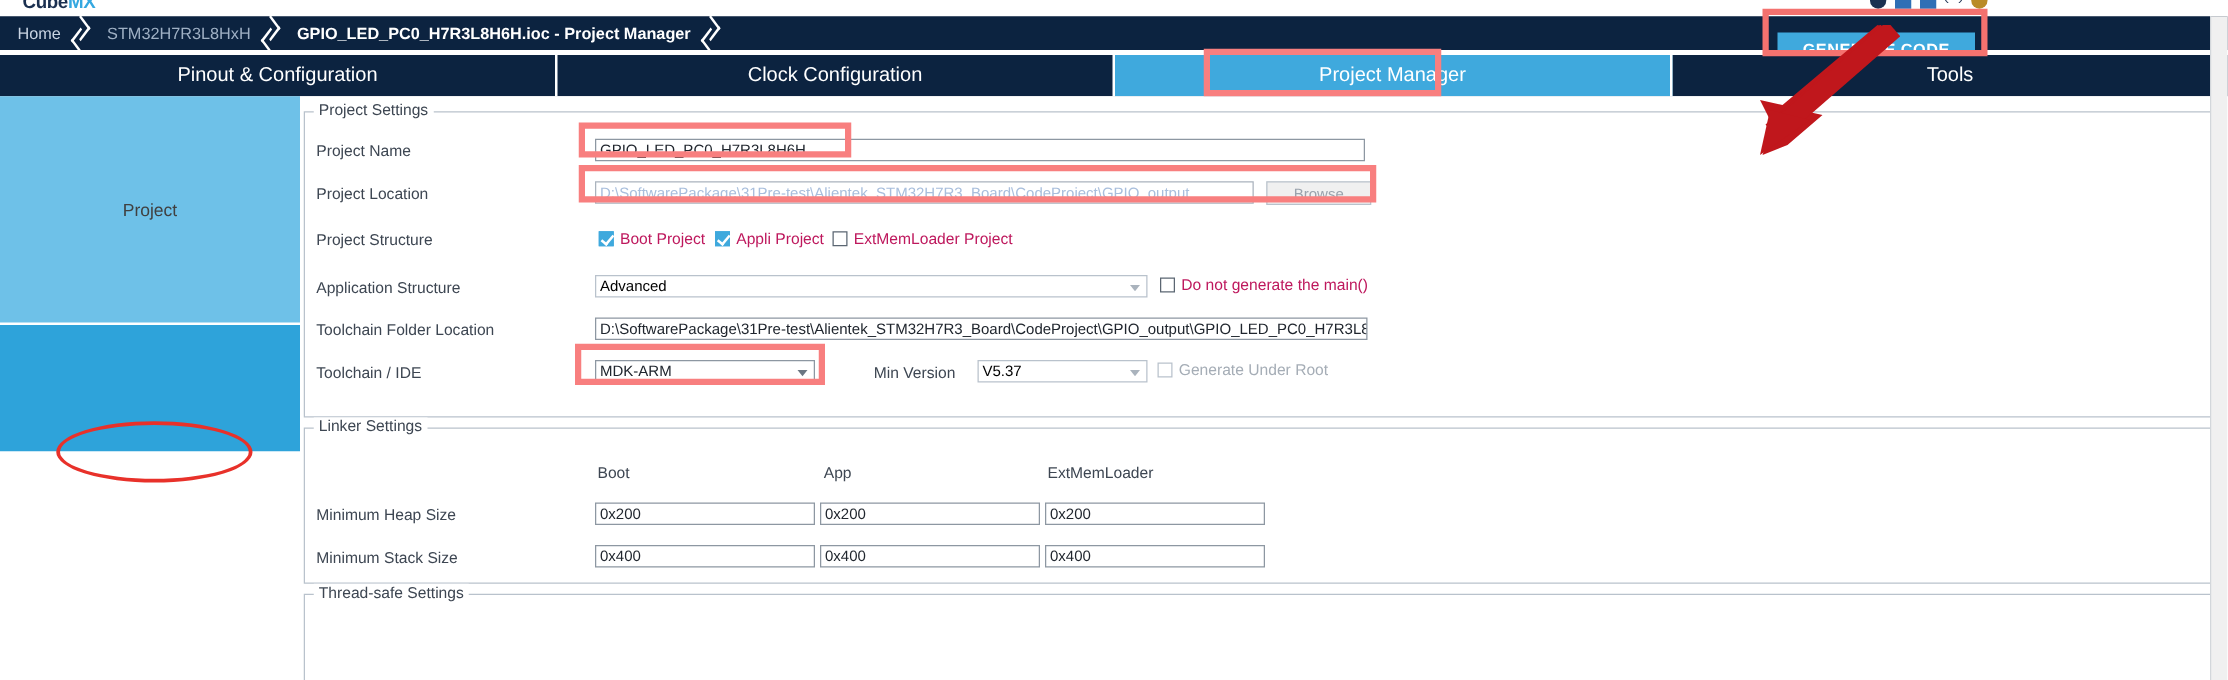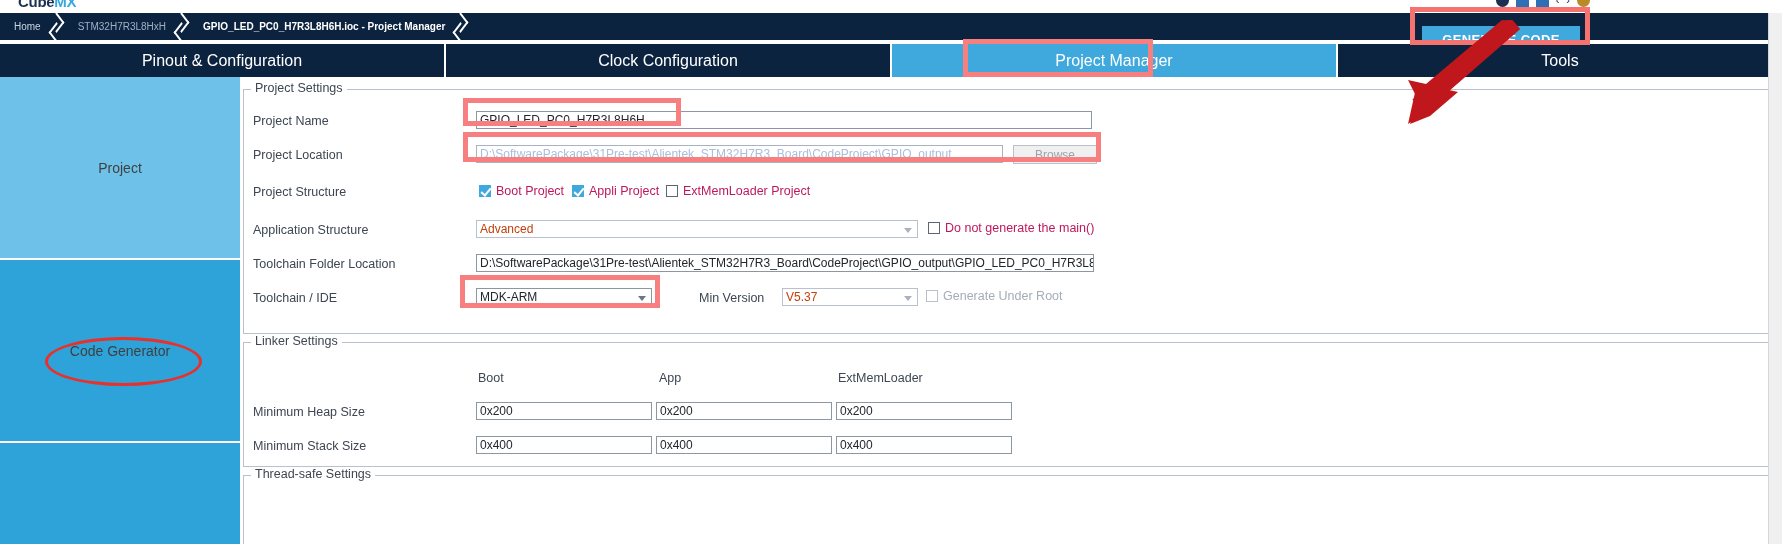--- a/index.html
+++ b/index.html
@@ -38,21 +38,21 @@
   .wi-gold { border-radius: 50%; background: #b98b27; }
   .wi-txt { color: #1b3050; font-size: 11px; line-height: 13px; }
 
   
   .crumbbar {
     position: absolute; left: 0; top: 13px; width: 1782px; height: 27px;
     background: #0c2340;
   }
   .crumbs { display: flex; align-items: center; height: 27px; }
   .crumb {
-    color: #c9d4e2; font-size: 10px; padding: 0 9px 0 14px;
+    color: #c9d4e2; font-size: 13px; padding: 0 9px 0 14px;
     white-space: nowrap; line-height: 27px;
   }
   .crumb.dim { color: #9fb0c4; }
   .crumb.active { color: #ffffff; font-weight: bold; }
   .chev {
     width: 14px; height: 27px; position: relative; flex: 0 0 auto;
   }
   .chev::before {
     content: ""; position: absolute; left: 0; top: 3px;
     width: 11px; height: 11px;
@@ -137,21 +137,21 @@
     overflow: hidden; white-space: nowrap;
   }
   .txtfield.ghost { color: #a8bedc; border-color: #aab3bd; }
   .combo {
     position: absolute; height: 18px;
     border: 1px solid #8d97a2; background: #ffffff;
     font-size: 12px; color: #20262e;
     padding: 0 16px 0 3px; line-height: 16px;
     white-space: nowrap; overflow: hidden;
   }
-  .combo.disabled { color: #c2410c; border-color: #b9c2cc; }
+  .combo.disabled { color: #000000; border-color: #b9c2cc; }
   .combo::after {
     content: ""; position: absolute; right: 5px; top: 7px;
     width: 0; height: 0;
     border-left: 4px solid transparent; border-right: 4px solid transparent;
     border-top: 5px solid #6b7682;
   }
   .combo.disabled::after { border-top-color: #aab3bd; }
   .btn {
     position: absolute; height: 19px;
     border: 1px solid #b9c2cc; background: #f0f0f0;
@@ -225,21 +225,20 @@
 
   <div class="tabbar">
     <div class="tab">Pinout &amp; Configuration</div>
     <div class="tab">Clock Configuration</div>
     <div class="tab selected">Project Manager</div>
     <div class="tab">Tools</div>
   </div>
 
   <div class="sidebar">
     <div class="side-item side-project side-sep">Project</div>
-    <div class="side-item side-codegen side-sep">Code Generator</div>
     <div class="side-item side-advanced"></div>
   </div>
 
   <div class="content">
 
     <div class="group" id="grp-settings">
       <span class="group-title">Project Settings</span>
 
       <span class="lbl" style="left:9px; top:24px;">Project Name</span>
       <div class="txtfield" style="left:232px; top:21px; width:616px;">GPIO_LED_PC0_H7R3L8H6H</div>

